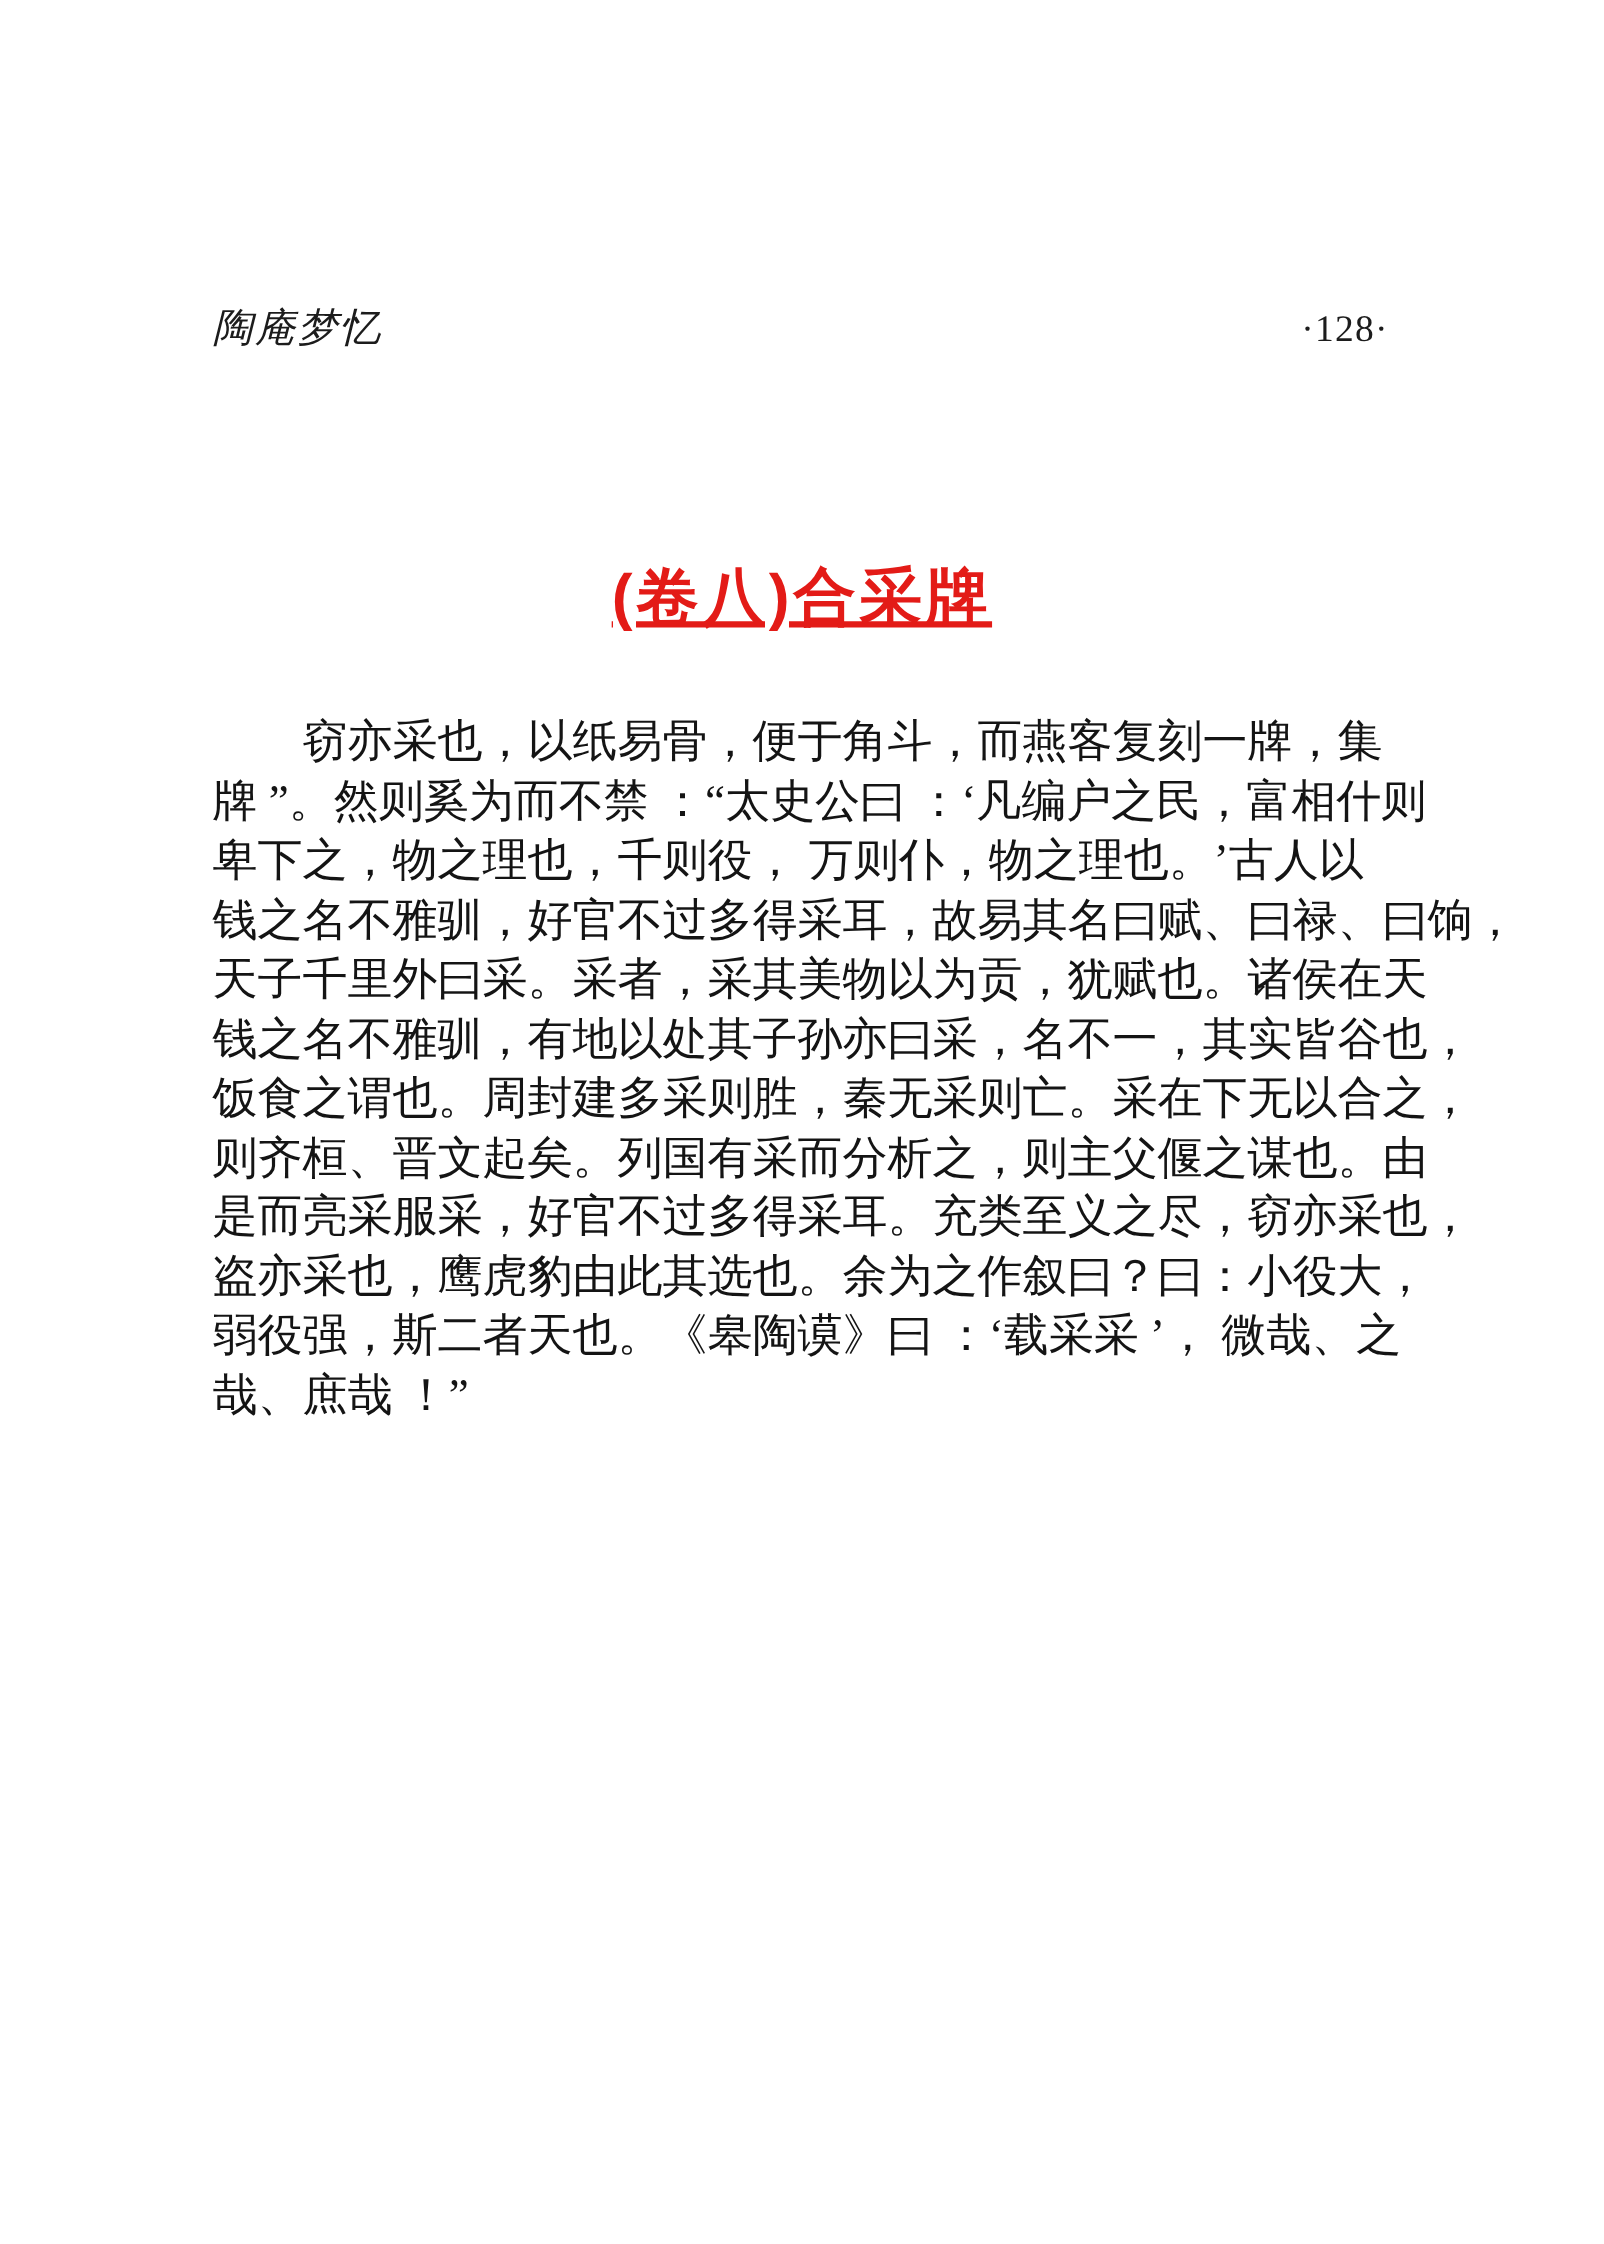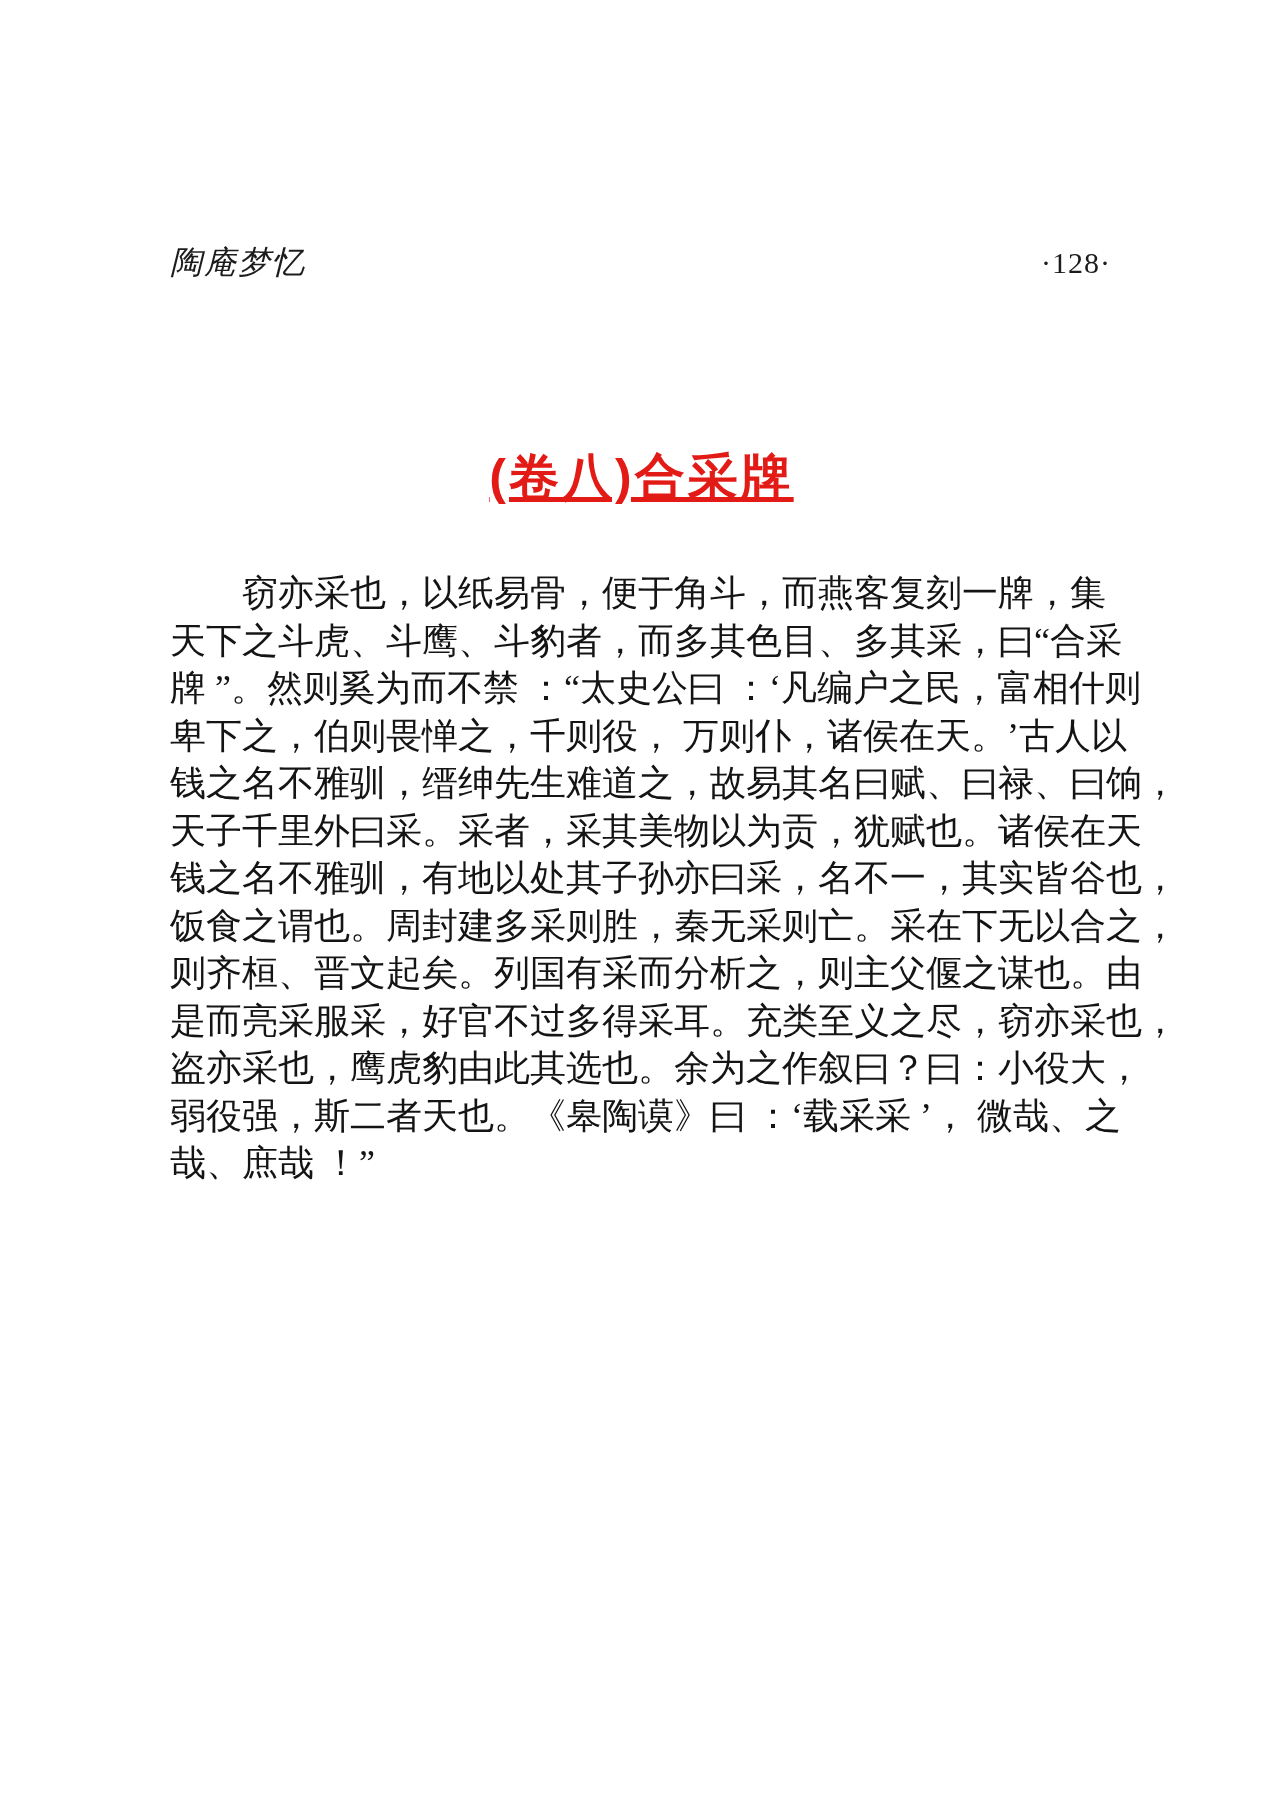--- a/index.html
+++ b/index.html
@@ -73,24 +73,23 @@
 
   <div class="running-header">
     <span class="book-title">陶庵梦忆</span>
     <span class="page-number">·128·</span>
   </div>
 
   <div class="chapter-title" style="color: rgb(227, 27, 23);">(卷八)合采牌</div>
 
   <div class="body-text">
       <div class="body-line">窃亦采也，以纸易骨，便于角斗，而燕客复刻一牌，集</div>
-      <div class="body-line">天下之斗虎、斗鹰、斗豹者，而多其色目、多其采，曰“合采</div>
       <div class="body-line">牌 ”。然则奚为而不禁 ：“太史公曰 ：‘凡编户之民，富相什则</div>
-      <div class="body-line">卑下之，伯则畏惮之，千则役， 万则仆，诸侯在天。’古人以</div>
-      <div class="body-line">钱之名不雅驯，缙绅先生难道之，故易其名曰赋、曰禄、曰饷，</div>
+      <div class="body-line">卑下之，物之理也，千则役， 万则仆，物之理也。’古人以</div>
+      <div class="body-line">钱之名不雅驯，好官不过多得采耳，故易其名曰赋、曰禄、曰饷，</div>
       <div class="body-line">天子千里外曰采。采者，采其美物以为贡，犹赋也。诸侯在天</div>
       <div class="body-line">钱之名不雅驯，有地以处其子孙亦曰采，名不一，其实皆谷也，</div>
       <div class="body-line">饭食之谓也。周封建多采则胜，秦无采则亡。采在下无以合之，</div>
       <div class="body-line">则齐桓、晋文起矣。列国有采而分析之，则主父偃之谋也。由</div>
       <div class="body-line">是而亮采服采，好官不过多得采耳。充类至义之尽，窃亦采也，</div>
       <div class="body-line">盗亦采也，鹰虎豹由此其选也。余为之作叙曰？曰：小役大，</div>
       <div class="body-line">弱役强，斯二者天也。《皋陶谟》曰 ：‘载采采 ’， 微哉、之</div>
       <div class="body-line">哉、庶哉 ！”</div>
     </div>
 

